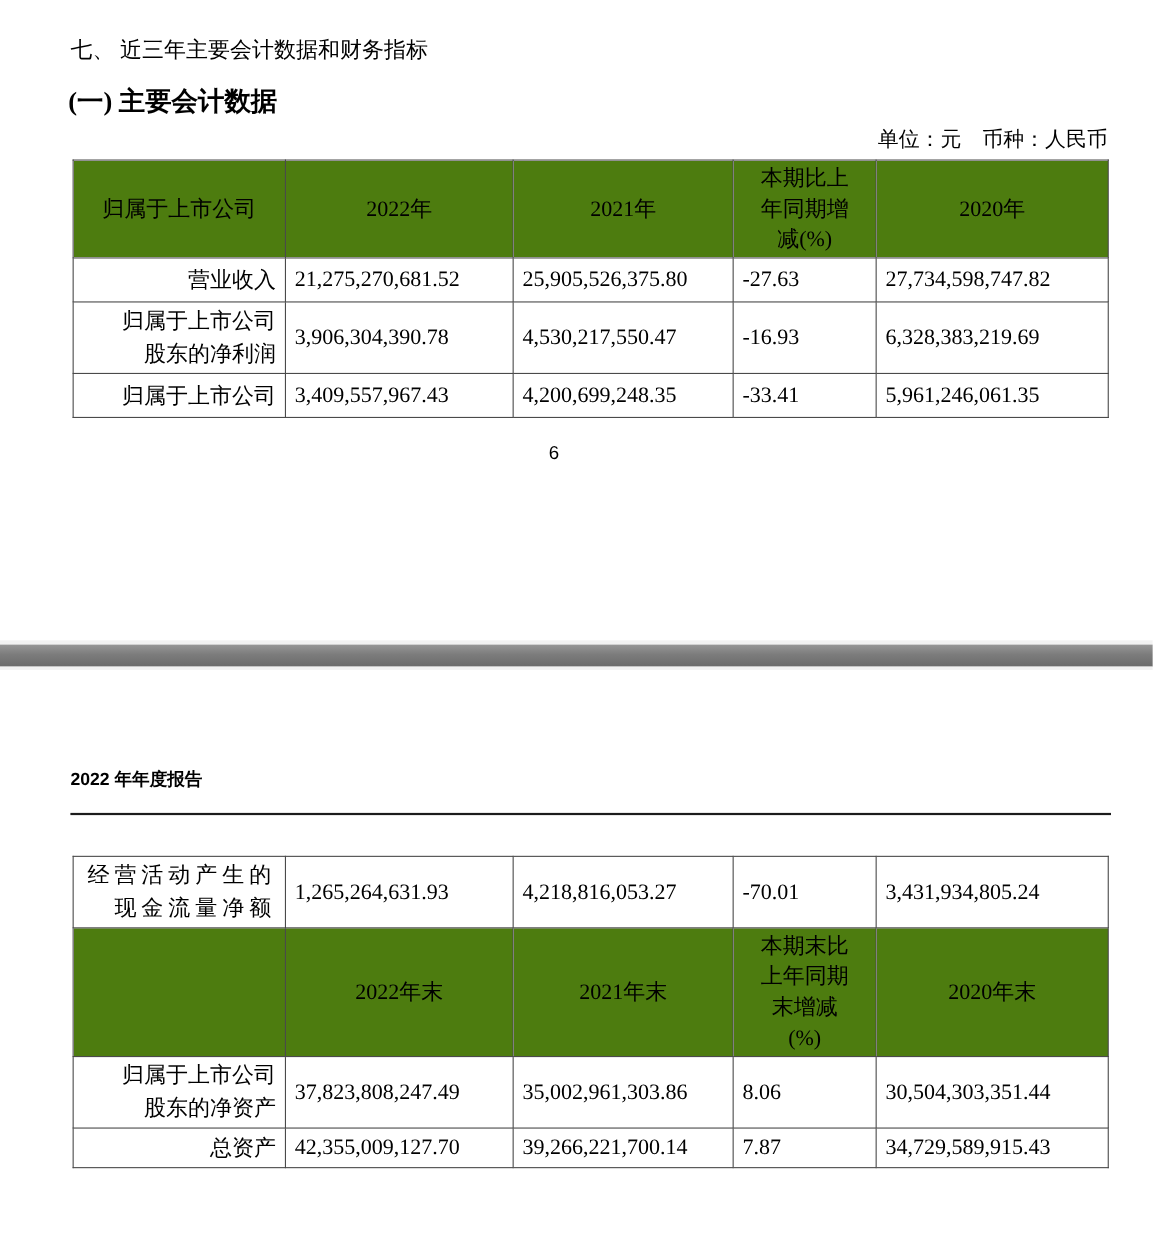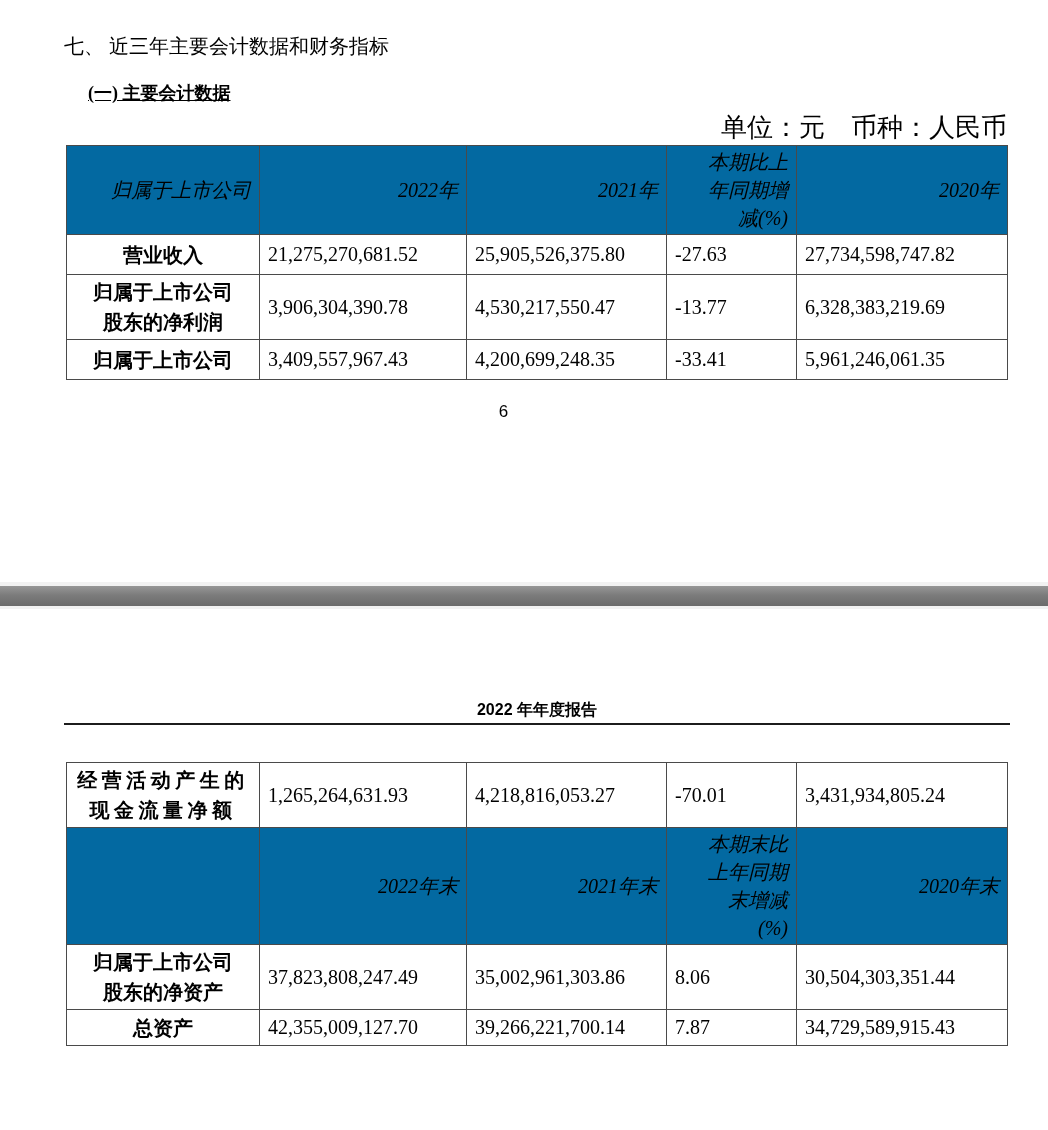--- a/index.html
+++ b/index.html
@@ -16,61 +16,58 @@
   .page { position: relative; background: #fff; }
   .page-1 { height: 548px; }
   .page-2 { height: 555px; }
 
   .doc-heading-1 {
     margin: 34px 0 0 64px;
     font-size: 20px; font-weight: normal;
     line-height: 24px;
   }
   .doc-heading-2 {
-    margin: 23px 0 0 88px;
-    font-size: 18px; font-weight: bold;
+    margin: 23px 0 0 62px;
+    font-size: 24px; font-weight: bold;
     line-height: 24px;
-    text-decoration: underline;
   }
   .unit-note {
     width: 941px; margin: 12px 15px 0 66px;
     text-align: right;
-    font-size: 26px; line-height: 22px;
+    font-size: 19px; line-height: 22px;
   }
 
   
   table.fin {
     border-collapse: collapse;
     table-layout: fixed;
     width: 941px;
     margin-left: 66px;
     font-size: 20px;
   }
   table.fin td {
     border: 1.5px solid #4a4a4a;
     padding: 2px 8px;
     vertical-align: middle;
     overflow: hidden;
   }
   .t1 { margin-top: 6px; }
   .t2 { margin-top: 37px; }
 
   td.hdr {
-    background: #0369a1;
-    text-align: right;
+    background: #4d7c0f;
+    text-align: center;
     white-space: pre-line;
     line-height: 1.4;
-    font-style: italic;
   }
   td.lbl {
-    text-align: center;
+    text-align: right;
     white-space: pre-line;
     line-height: 1.5;
     padding-left: 9px;
-    font-weight: bold;
   }
   td.lbl.spread { letter-spacing: 4.5px; }
   td.num {
     text-align: left;
     padding-right: 9px;
     white-space: nowrap;
   }
 
   
   .page-number {
@@ -86,26 +83,25 @@
   .separator-bar {
     height: 20px;
     background: linear-gradient(to bottom, #979797 0%, #7c7c7c 45%, #6b6b6b 100%);
   }
   .separator-light-bottom { height: 3px; background: #f2f2f2; }
 
   
   .report-header {
     width: 946px;
     margin: 90px 0 0 64px;
-    text-align: center;
     font-family: "Liberation Sans", sans-serif;
     font-weight: bold;
     font-size: 16px;
     line-height: 22px;
-    padding-bottom: 2px;
+    padding-bottom: 18px;
     border-bottom: 2px solid #1c1c1c;
   }
 </style>
 </head>
 <body>
 
 <div class="page page-1">
 
   <div class="doc-heading-1">七、 近三年主要会计数据和财务指标</div>
   <div class="doc-heading-2">(一) 主要会计数据</div>
@@ -134,21 +130,21 @@
       <td class="num">21,275,270,681.52</td>
       <td class="num">25,905,526,375.80</td>
       <td class="num">-27.63</td>
       <td class="num">27,734,598,747.82</td>
     </tr>
     <tr style="height:62px">
       <td class="lbl">归属于上市公司
 股东的净利润</td>
       <td class="num">3,906,304,390.78</td>
       <td class="num">4,530,217,550.47</td>
-      <td class="num">-13.77</td>
+      <td class="num">-16.93</td>
       <td class="num">6,328,383,219.69</td>
     </tr>
     <tr style="height:40px">
       <td class="lbl">归属于上市公司</td>
       <td class="num">3,409,557,967.43</td>
       <td class="num">4,200,699,248.35</td>
       <td class="num">-33.41</td>
       <td class="num">5,961,246,061.35</td>
     </tr>
   </tbody>

